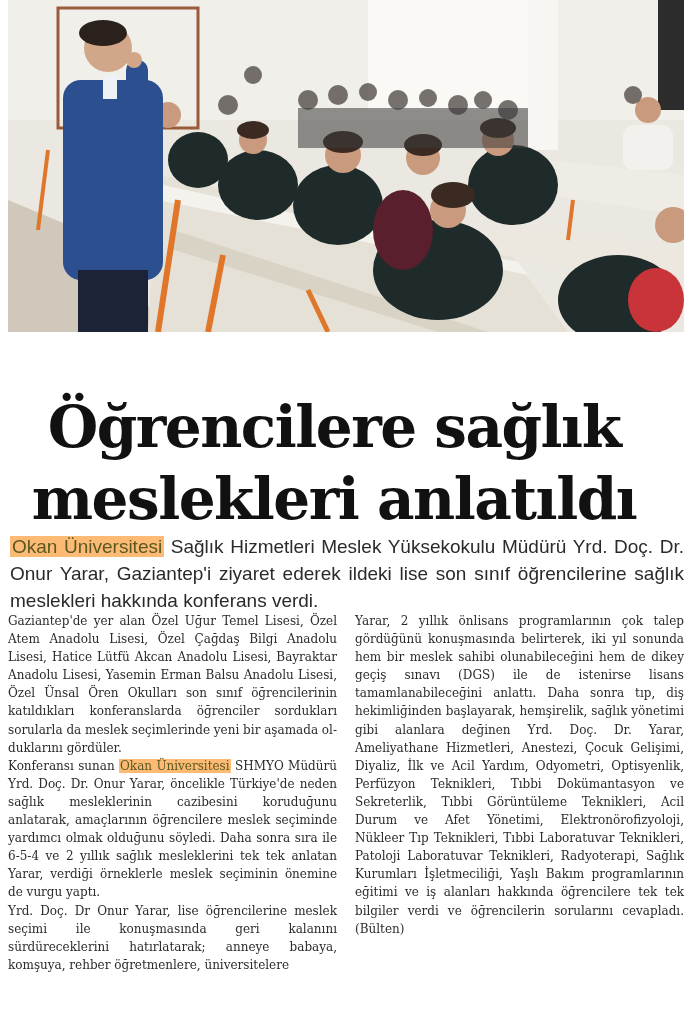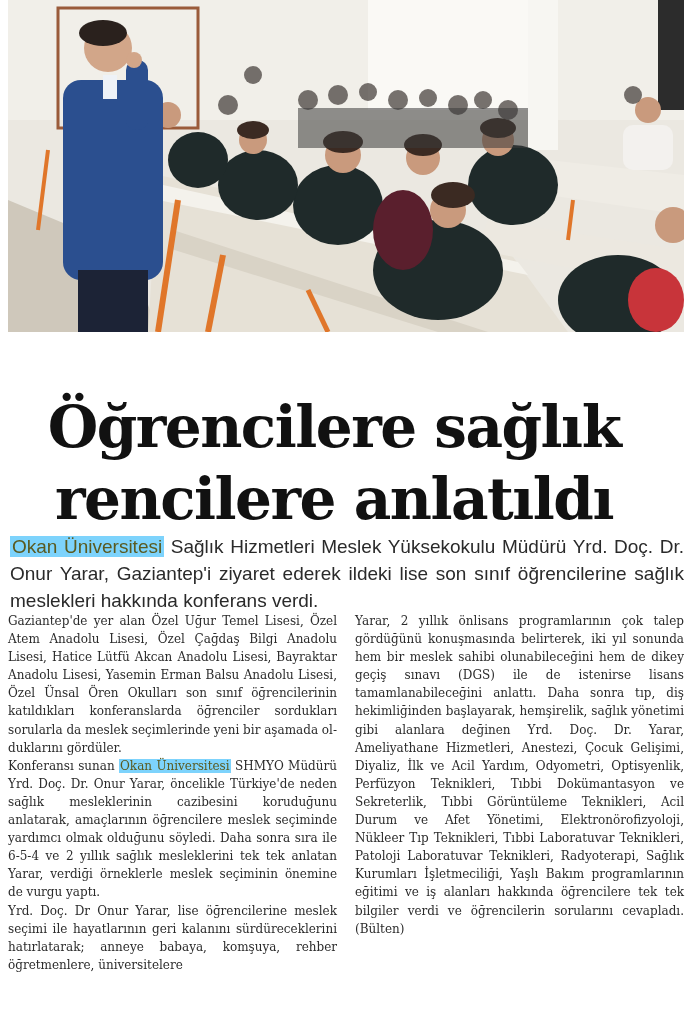--- a/index.html
+++ b/index.html
@@ -16,21 +16,21 @@
       font-family: "DejaVu Serif", serif; font-weight: bold; color: #111;
       font-size: 58px; line-height: 72px; letter-spacing: -1.5px;
     }
     .headline .line { display: block; white-space: nowrap; }
 
     .lead {
       position: absolute; left: 10px; top: 514px; width: 674px;
       font-family: "Liberation Sans", sans-serif; font-size: 19px; line-height: 27px;
       color: #2a2a2a; text-align: justify; text-align-last: left;
     }
-    .hl { background: #7dd3fc; color: #5a5a20; padding: 0 2px; }
+    .hl { background: #fdba74; color: #5a5a20; padding: 0 2px; }
 
     .columns {
       position: absolute; left: 8px; top: 612px; width: 676px; height: 412px;
       display: flex; justify-content: space-between;
     }
     .col {
       width: 329px; font-family: "DejaVu Serif", serif; font-size: 12px; line-height: 18.1px;
       color: #2b2b2b; text-align: justify; hyphens: manual;
     }
     .col p { margin: 0; }
@@ -117,29 +117,29 @@
     <circle cx="100" cy="48" r="24" fill="#d2a689"></circle>
     <ellipse cx="95" cy="33" rx="24" ry="13" fill="#2a211d"></ellipse>
     <rect x="118" y="60" width="22" height="70" rx="10" fill="#2b4f8f"></rect>
     <circle cx="126" cy="60" r="8" fill="#d2a689"></circle>
     <rect x="95" y="75" width="14" height="24" fill="#eef2f7"></rect>
   </svg>
 </div>
 
 <h1 class="headline">
   <span class="line">Öğrencilere sağlık</span>
-  <span class="line">rencilere anlatıldı</span>
+  <span class="line">meslekleri anlatıldı</span>
 </h1>
 
 <p class="lead">
   <span class="hl">Okan Üniversitesi</span><span> Sağlık Hizmetleri Meslek Yüksekokulu Müdürü Yrd. Doç. Dr. Onur Yarar, Gaziantep'i ziyaret ederek ildeki lise son sınıf öğrencilerine sağlık meslekleri hakkında konferans verdi.</span>
 </p>
 
 <div class="columns">
   <div class="col">
     <p>Gaziantep'de yer alan Özel Uğur Temel Lisesi, Özel Atem Anadolu Lisesi, Özel Çağdaş Bilgi Anadolu Lisesi, Hatice Lütfü Akcan Anadolu Lisesi, Bayraktar Anadolu Lisesi, Yasemin Er­man Balsu Anadolu Lisesi, Özel Ünsal Ören Okulları son sınıf öğrencilerinin katıldıkları konferanslarda öğrenciler sordukları sorularla da meslek seçimlerinde yeni bir aşamada ol­duklarını gördüler.</p>
     <p><span>Konferansı sunan </span><span class="hl">Okan Üniversitesi</span><span> SHMYO Müdürü Yrd. Doç. Dr. Onur Yarar, öncelikle Türkiye'de neden sağlık mesleklerinin cazibe­sini koruduğunu anlatarak, amaçlarının öğ­rencilere meslek seçiminde yardımcı olmak olduğunu söyledi. Daha sonra sıra ile 6-5-4 ve 2 yıllık sağlık mesleklerini tek tek anlatan Yarar, verdiği örneklerle meslek seçiminin önemine de vurgu yaptı.</span></p>
-    <p>Yrd. Doç. Dr Onur Yarar, lise öğrencilerine meslek seçimi ile hayatlarının geri kalanını sürdüreceklerini hatırlatarak; anneye babaya, komşuya, rehber öğretmenlere, üniversitelere</p>
+    <p>Yrd. Doç. Dr Onur Yarar, lise öğrencilerine meslek seçimi ile konuşmasında geri kalanını sürdüreceklerini hatırlatarak; anneye babaya, komşuya, rehber öğretmenlere, üniversitelere</p>
   </div>
   <div class="col">
     <p>Yarar, 2 yıllık önlisans programlarının çok talep gördüğünü konuşmasında belirterek, iki yıl so­nunda hem bir meslek sahibi olunabileceğini hem de dikey geçiş sınavı (DGS) ile de istenirse lisans tamamlanabileceğini anlattı. Daha sonra tıp, diş hekimliğinden başlayarak, hemşirelik, sağlık yönetimi gibi alanlara değinen Yrd. Doç. Dr. Yarar, Ameliyathane Hizmetleri, Aneste­zi, Çocuk Gelişimi, Diyaliz, İlk ve Acil Yardım, Odyometri, Optisyenlik, Perfüzyon Teknikle­ri, Tıbbi Dokümantasyon ve Sekreterlik, Tıbbi Görüntüleme Teknikleri, Acil Durum ve Afet Yönetimi, Elektronörofizyoloji, Nükleer Tıp Teknikleri, Tıbbi Laboratuvar Teknikleri, Pato­loji Laboratuvar Teknikleri, Radyoterapi, Sağlık Kurumları İşletmeciliği, Yaşlı Bakım program­larının eğitimi ve iş alanları hakkında öğrenci­lere tek tek bilgiler verdi ve öğrencilerin sorula­rını cevapladı. (Bülten)</p>
   </div>
 </div>
 
 </body></html>

